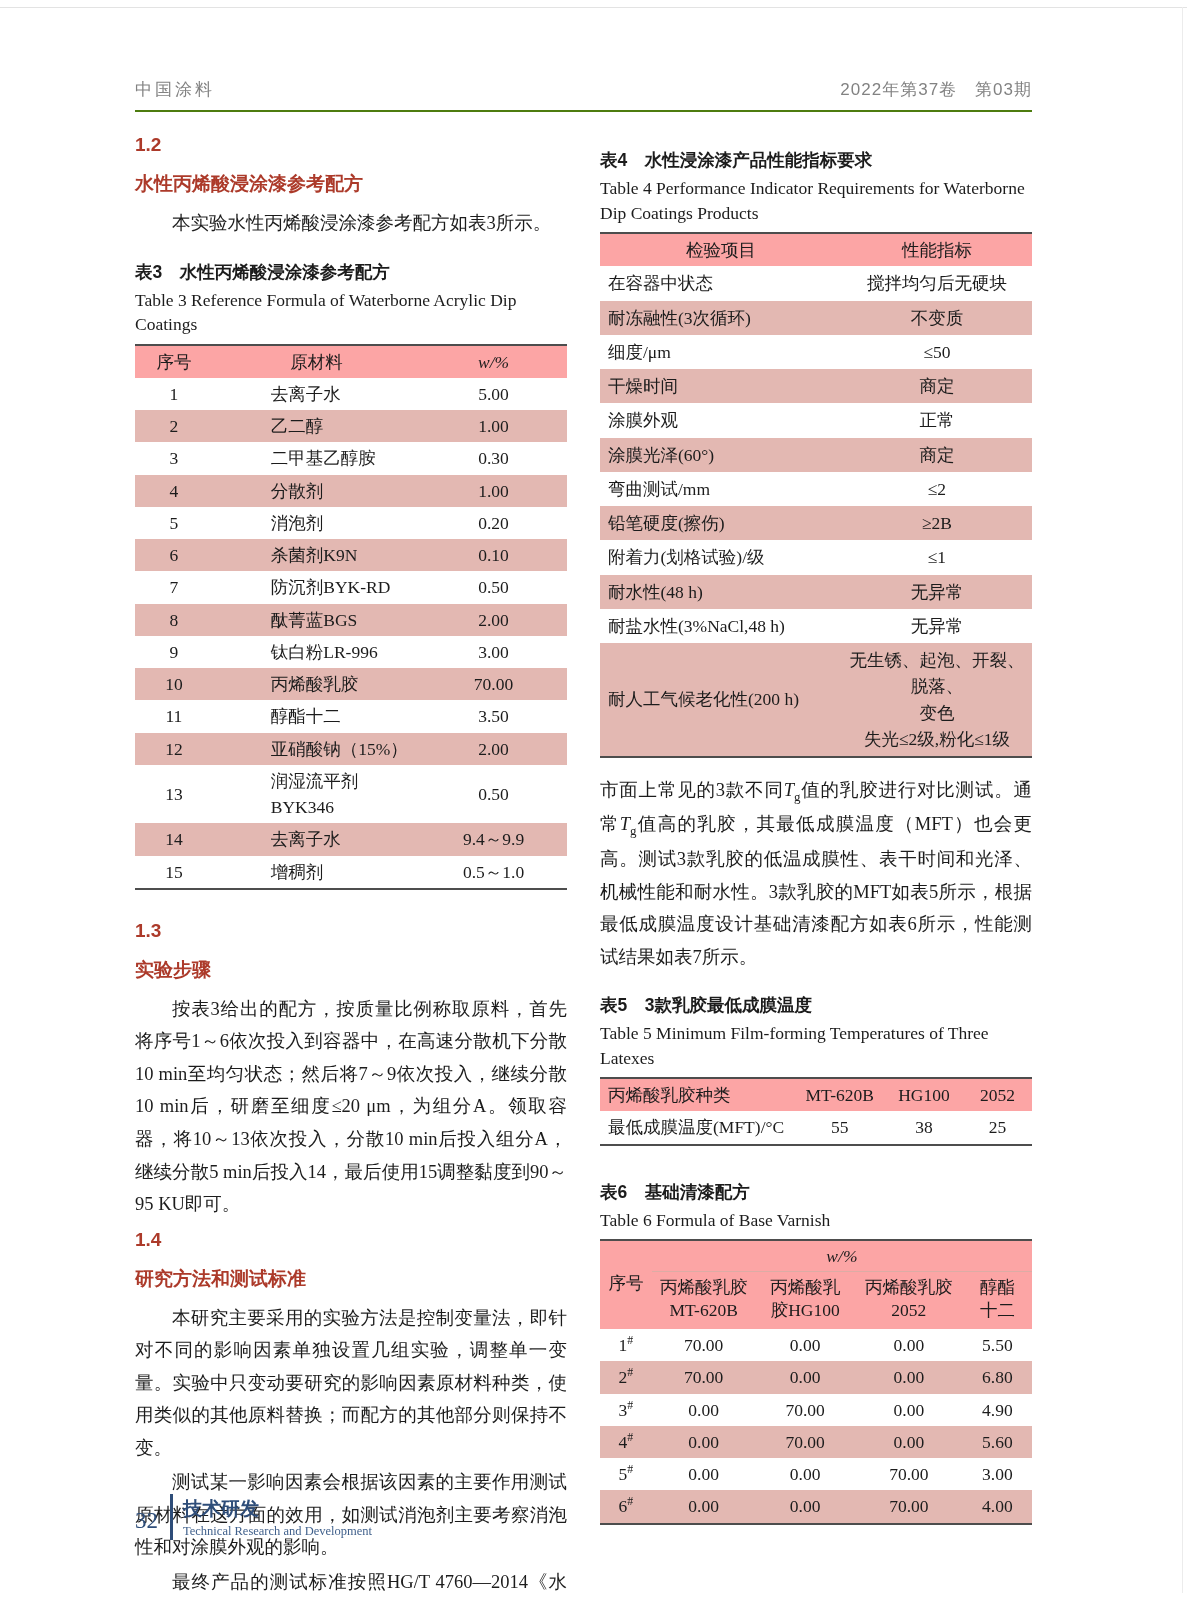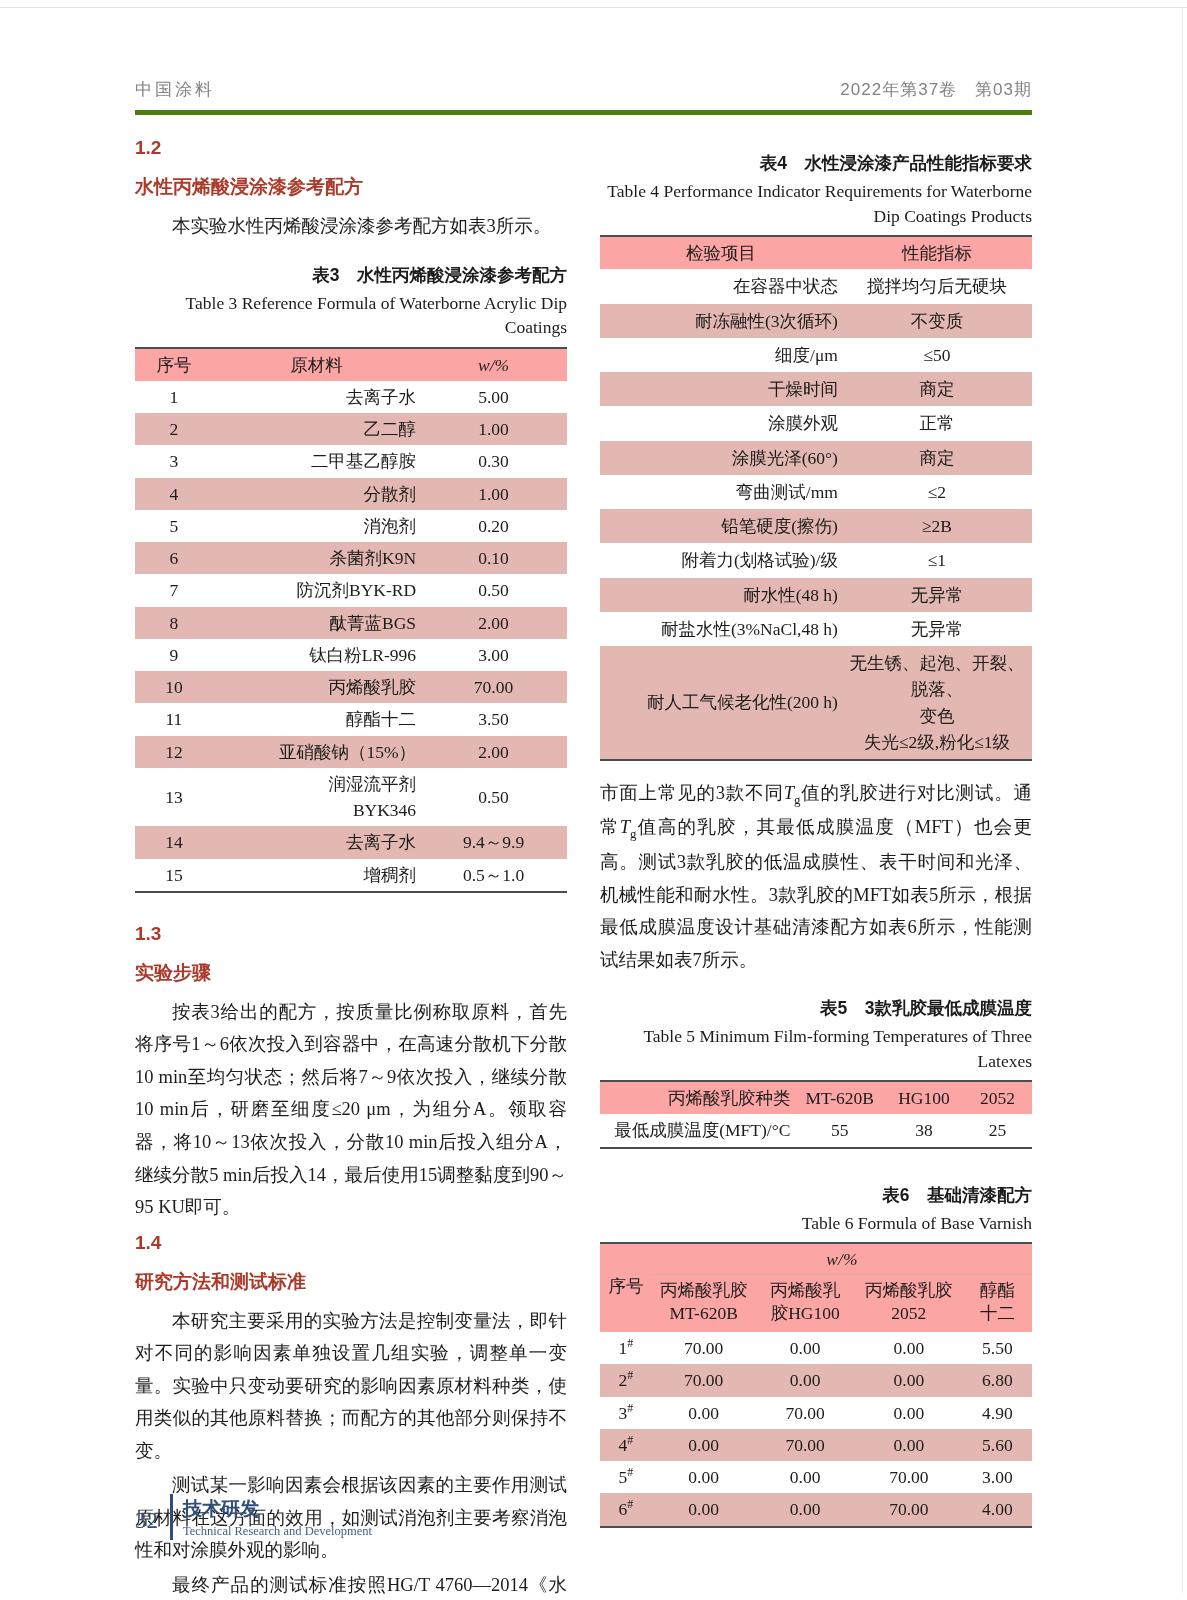--- a/index.html
+++ b/index.html
@@ -9,51 +9,51 @@
     font-family:"Liberation Serif","DejaVu Serif",serif;
     color:#1c1c1c; overflow:hidden;
   }
   .scan-edge-top { position:absolute; top:7px; left:0; width:100%; border-top:1px solid #e3e3e3; }
   .scan-edge-right { position:absolute; top:7px; right:4px; height:1586px; border-right:1px solid #ececec; }
 
   .page { padding:78px 18px 0 135px; width:1069px; }
 
   
   .pg-header { display:flex; justify-content:space-between; align-items:center;
-    width:897px; padding-bottom:9px; border-bottom:5px solid #4d7c0f;
+    width:897px; padding-bottom:9px; border-bottom:2px solid #4d7c0f;
     font-family:"Liberation Sans","DejaVu Sans",sans-serif; color:#828282; font-size:17px; }
   .pg-header .journal { letter-spacing:3px; }
   .pg-header .issue { letter-spacing:1px; }
 
   .columns { display:flex; gap:33px; margin-top:22px; width:897px; }
   .col { width:432px; }
 
   
   .sec-h { display:flex; gap:15px; align-items:baseline;
     font-family:"Liberation Sans","DejaVu Sans",sans-serif; font-weight:bold;
     color:#ac3a2a; font-size:19px; margin:0 0 10px 0;flex-direction:column; }
   .sec-h.lvl1 { font-size:23px; gap:20px; margin:26px 0 12px 0; }
   .sec-h.mt { margin-top:30px; }
 
   p.body { font-size:18.5px; line-height:1.76; text-align:justify; text-indent:2em; margin:0 0 2px 0; }
   p.body.noindent { text-indent:0; }
 
   
-  .tbl-cap { text-align:right; margin:20px 0 7px 0; }
+  .tbl-cap { text-align:left; margin:20px 0 7px 0; }
   .tbl-cap .zh { font-family:"Liberation Sans","DejaVu Sans",sans-serif; font-weight:bold; font-size:17.5px; margin-bottom:4px; }
   .tbl-cap .en { font-weight:normal; font-size:17.5px; line-height:1.4; }
   .tbl-cap.first { margin-top:14px; }
 
   
   table { width:100%; border-collapse:collapse; font-size:17.5px;
     border-top:2px solid #4d4d4d; border-bottom:2px solid #4d4d4d; }
   th, td { padding:3px 4px; text-align:center; vertical-align:middle; line-height:1.5; font-weight:normal; }
   thead th { background:#fca5a5; }
   tbody tr:nth-child(even) td { background:#e3b8b2; }
-  .cell-left { text-align:right; }
+  .cell-left { text-align:left; }
   .pad-left { padding-left:58px; }
   .pad-left-sm { padding-left:8px; }
   .preline { white-space:pre-line; }
   .ital { font-style:italic; }
   sup { font-size:68%; }
   sub { font-size:70%; }
 
   
   #table3 col.c0{width:18%} #table3 col.c1{width:48%} #table3 col.c2{width:34%}
   #table4 col.c0{width:56%} #table4 col.c1{width:44%}

